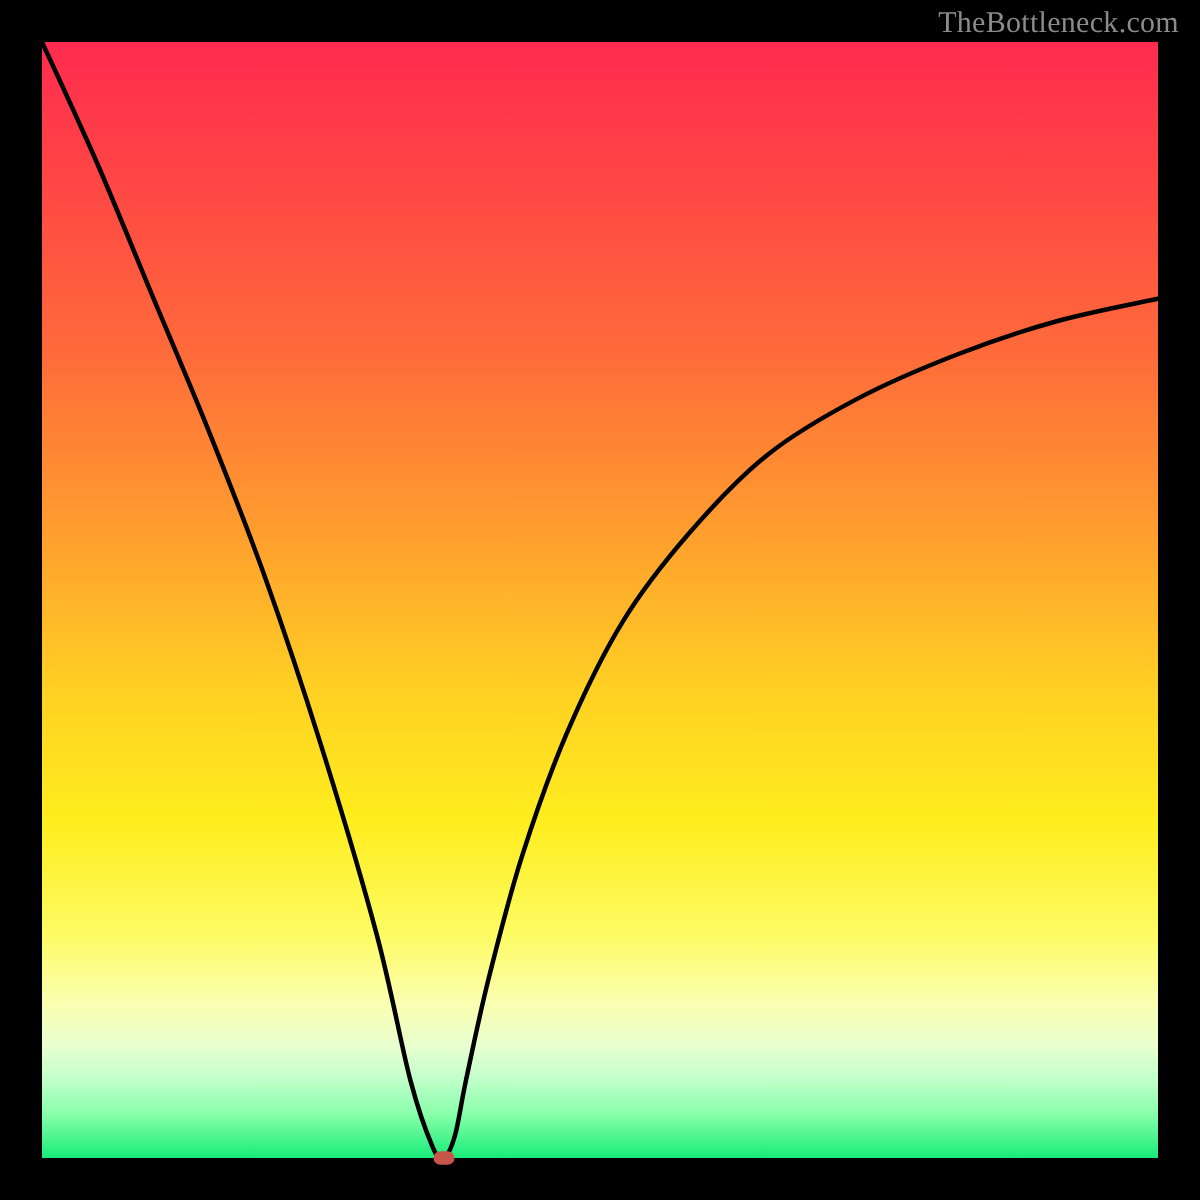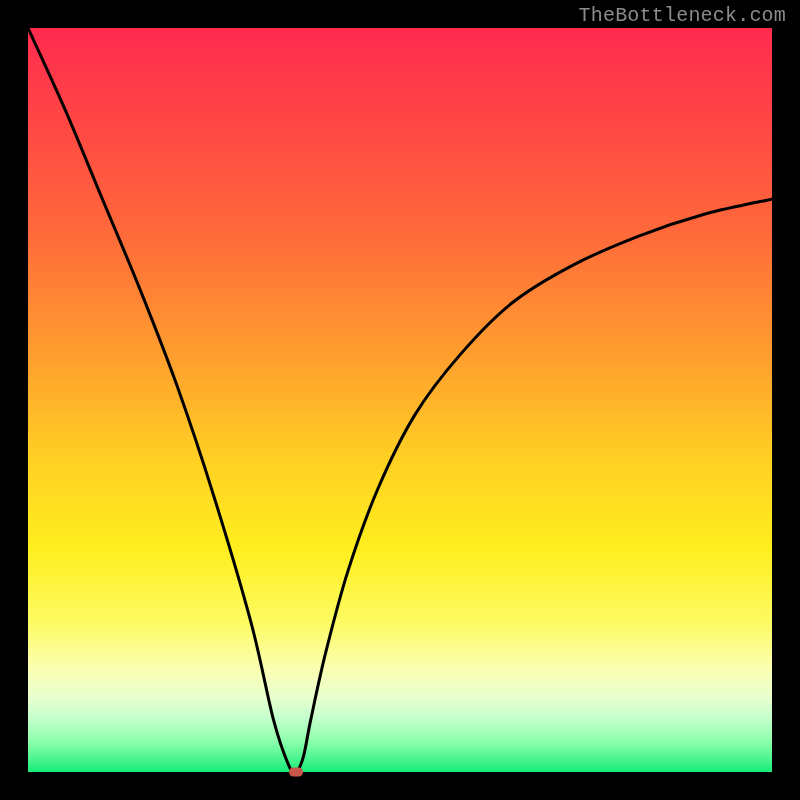--- a/index.html
+++ b/index.html
@@ -54,21 +54,21 @@
     transform: translate(-50%, -50%);
   }
   #watermark {
     position: absolute;
     top: 4px;
     right: 14px;
     color: #8b8b8b;
     font-size: 20px;
     letter-spacing: 0.2px;
     font-weight: 500;
-    font-family: Liberation Mono, monospace;
+    font-family: Liberation Serif, serif;
   }
 </style>
 </head>
 <body>
 
 <div id="frame">
   <div id="plot-area">
     <svg id="curve-svg" viewBox="0 0 744 744" preserveAspectRatio="none">
       <path id="curve-path" fill="none" stroke="#000000" stroke-width="3" stroke-linejoin="round" stroke-linecap="round" d="M 0 0 C 6.2 13.640000000000006, 24.800000000000004 53.320000000000036, 37.2 81.84000000000003 C 49.6 110.36000000000003, 62.00000000000001 141.36, 74.4 171.12 C 86.80000000000001 200.88, 99.19999999999999 229.39999999999998, 111.6 260.4 C 124 291.4, 136.4 322.4, 148.8 357.12 C 161.20000000000002 391.84000000000003, 173.6 429.04, 186 468.72 C 198.4 508.40000000000003, 213.27999999999997 558, 223.2 595.2 C 233.12 632.4000000000001, 239.32000000000002 668.36, 245.52 691.92 C 251.72 715.4799999999999, 256.68 727.8799999999999, 260.4 736.56 C 264.11999999999995 745.24, 265.35999999999996 745.24, 267.84 744 C 270.32 742.76, 272.79999999999995 737.8, 275.28 729.12 C 277.76 720.44, 279 709.28, 282.72 691.92 C 286.44000000000005 674.56, 291.40000000000003 649.76, 297.6 624.96 C 303.8 600.1600000000001, 311.24 570.4, 319.92 543.12 C 328.6 515.84, 338.52 487.32, 349.68 461.28 C 360.84000000000003 435.23999999999995, 373.24 409.2, 386.88 386.88 C 400.52 364.56, 415.4 345.96, 431.52 327.35999999999996 C 447.64 308.75999999999993, 465 290.15999999999997, 483.6 275.28 C 502.20000000000005 260.4, 522.04 249.23999999999998, 543.12 238.07999999999998 C 564.2 226.92, 587.7599999999999 217.00000000000006, 610.0799999999999 208.32000000000005 C 632.4 199.64000000000004, 654.72 192.20000000000002, 677.0400000000001 186 C 699.3600000000001 179.79999999999998, 732.84 173.6, 744 171.12"></path>
     </svg>

